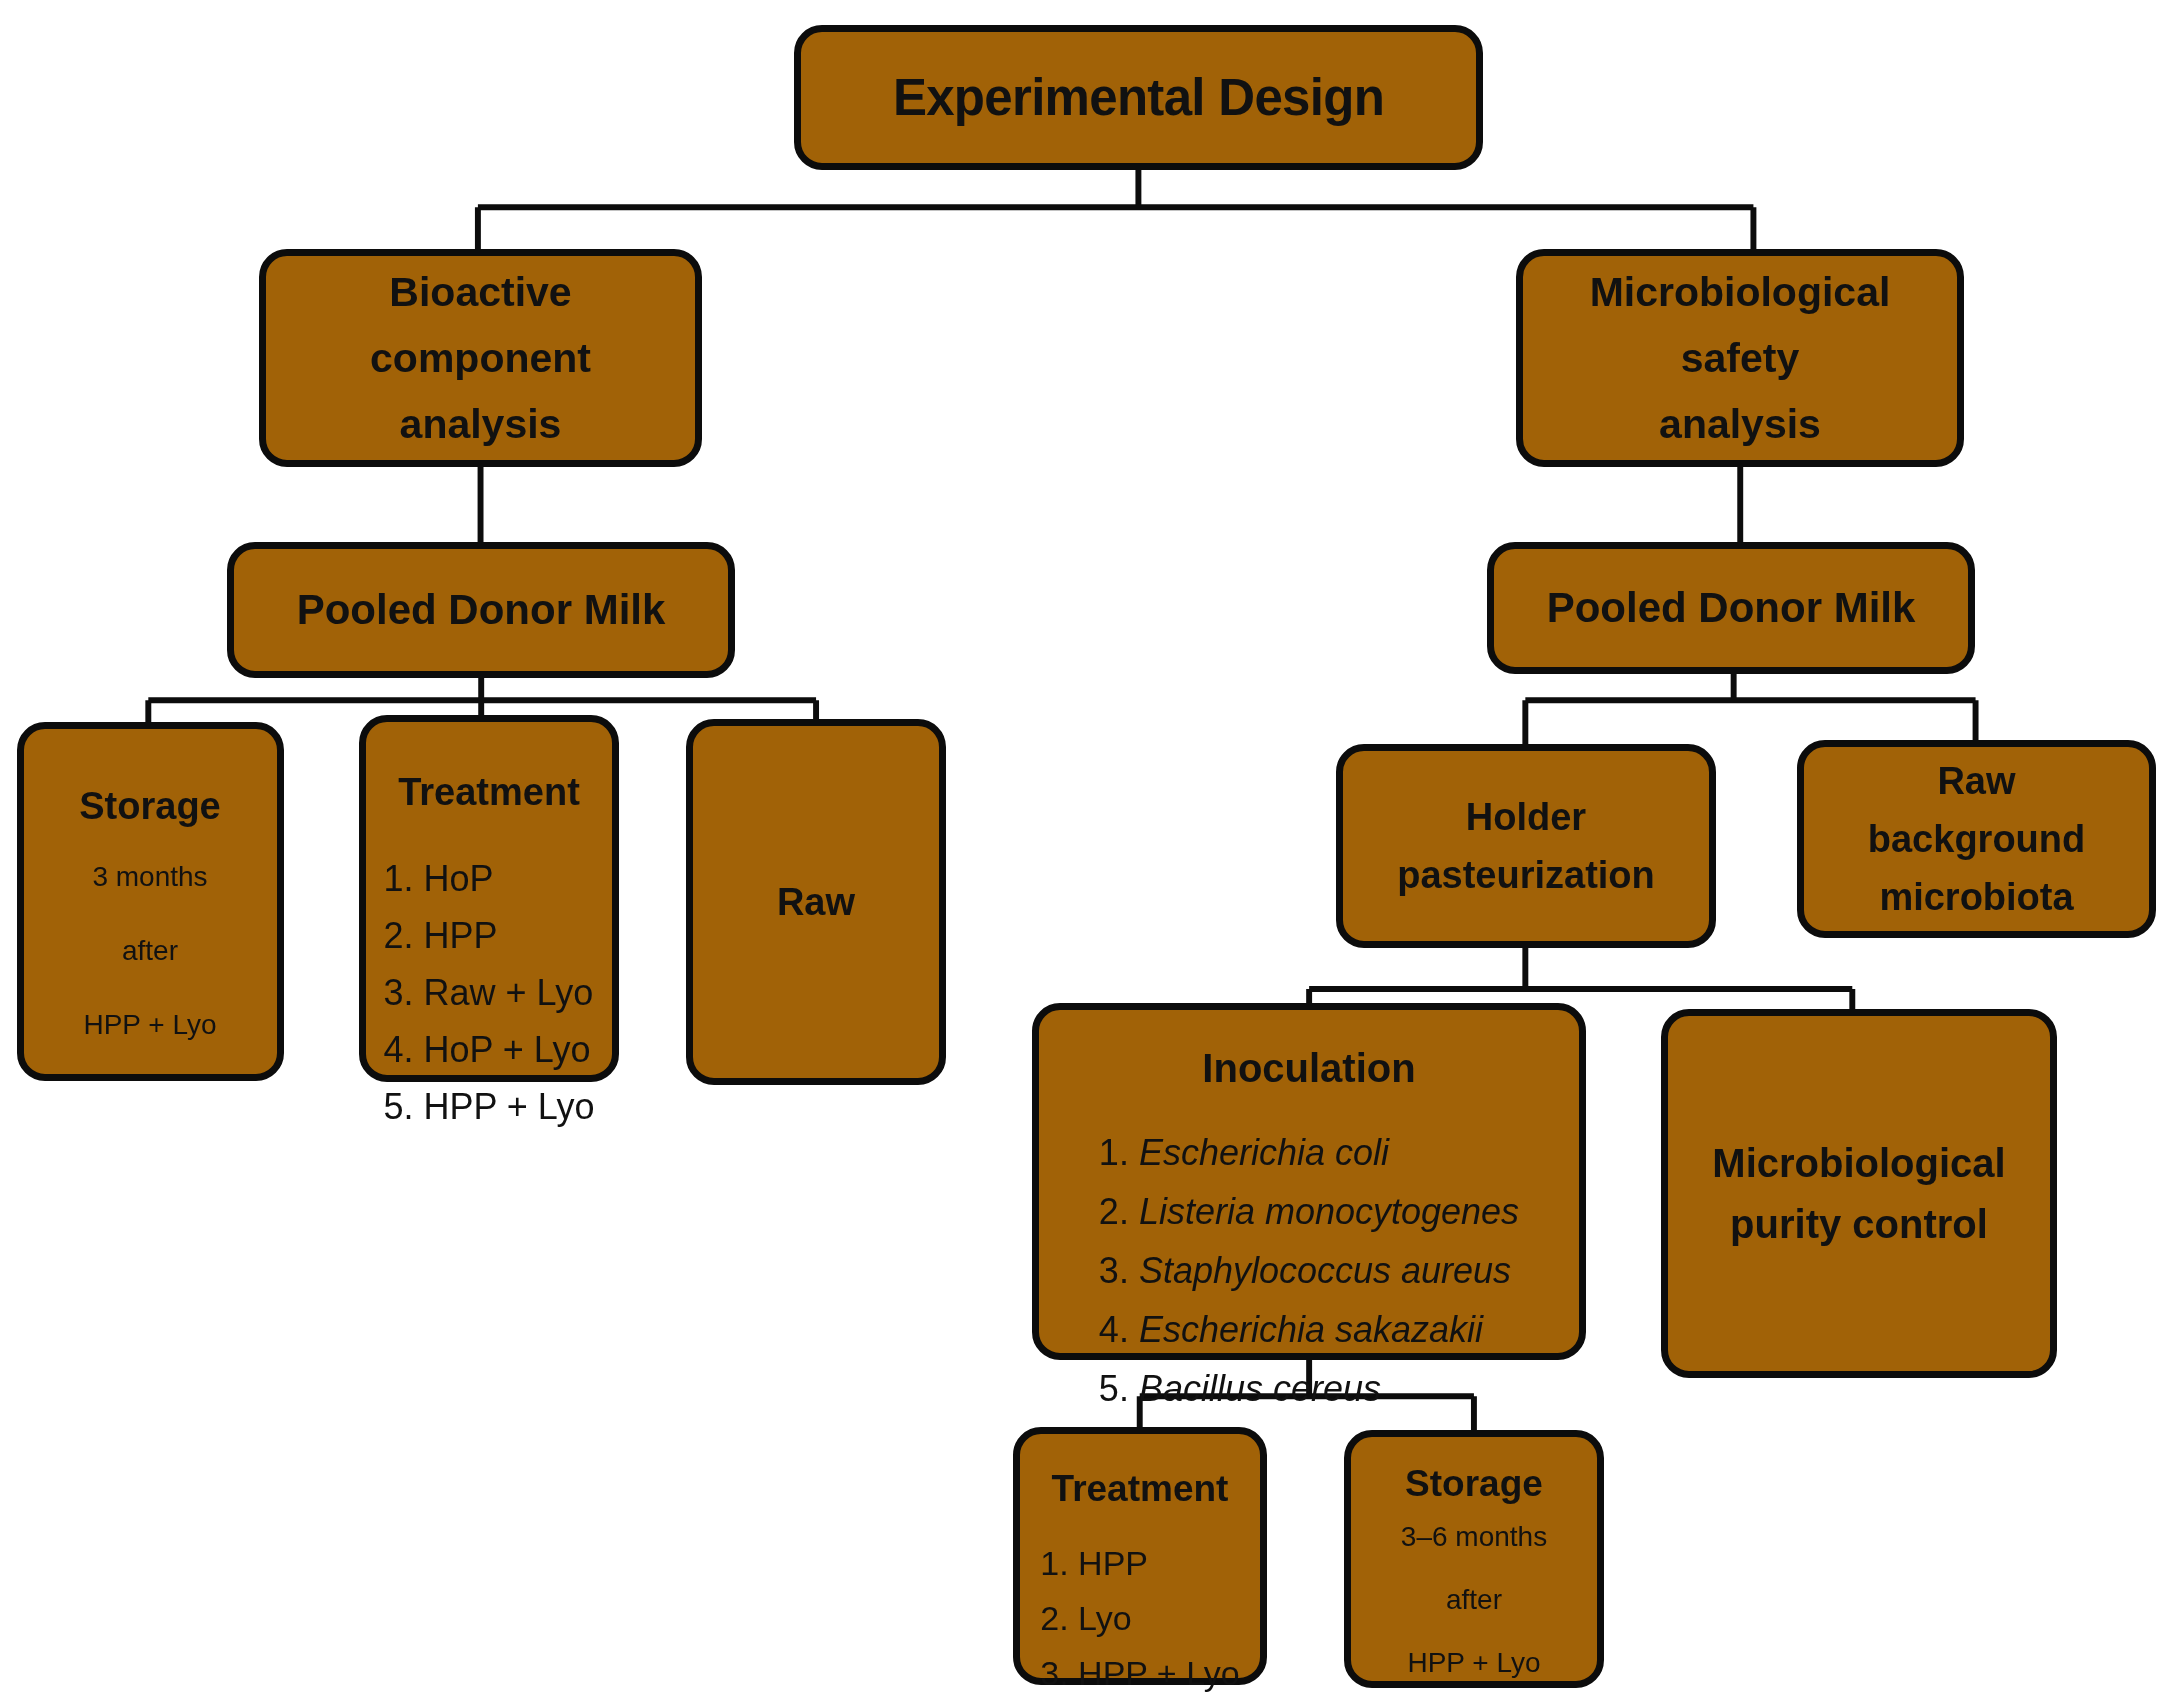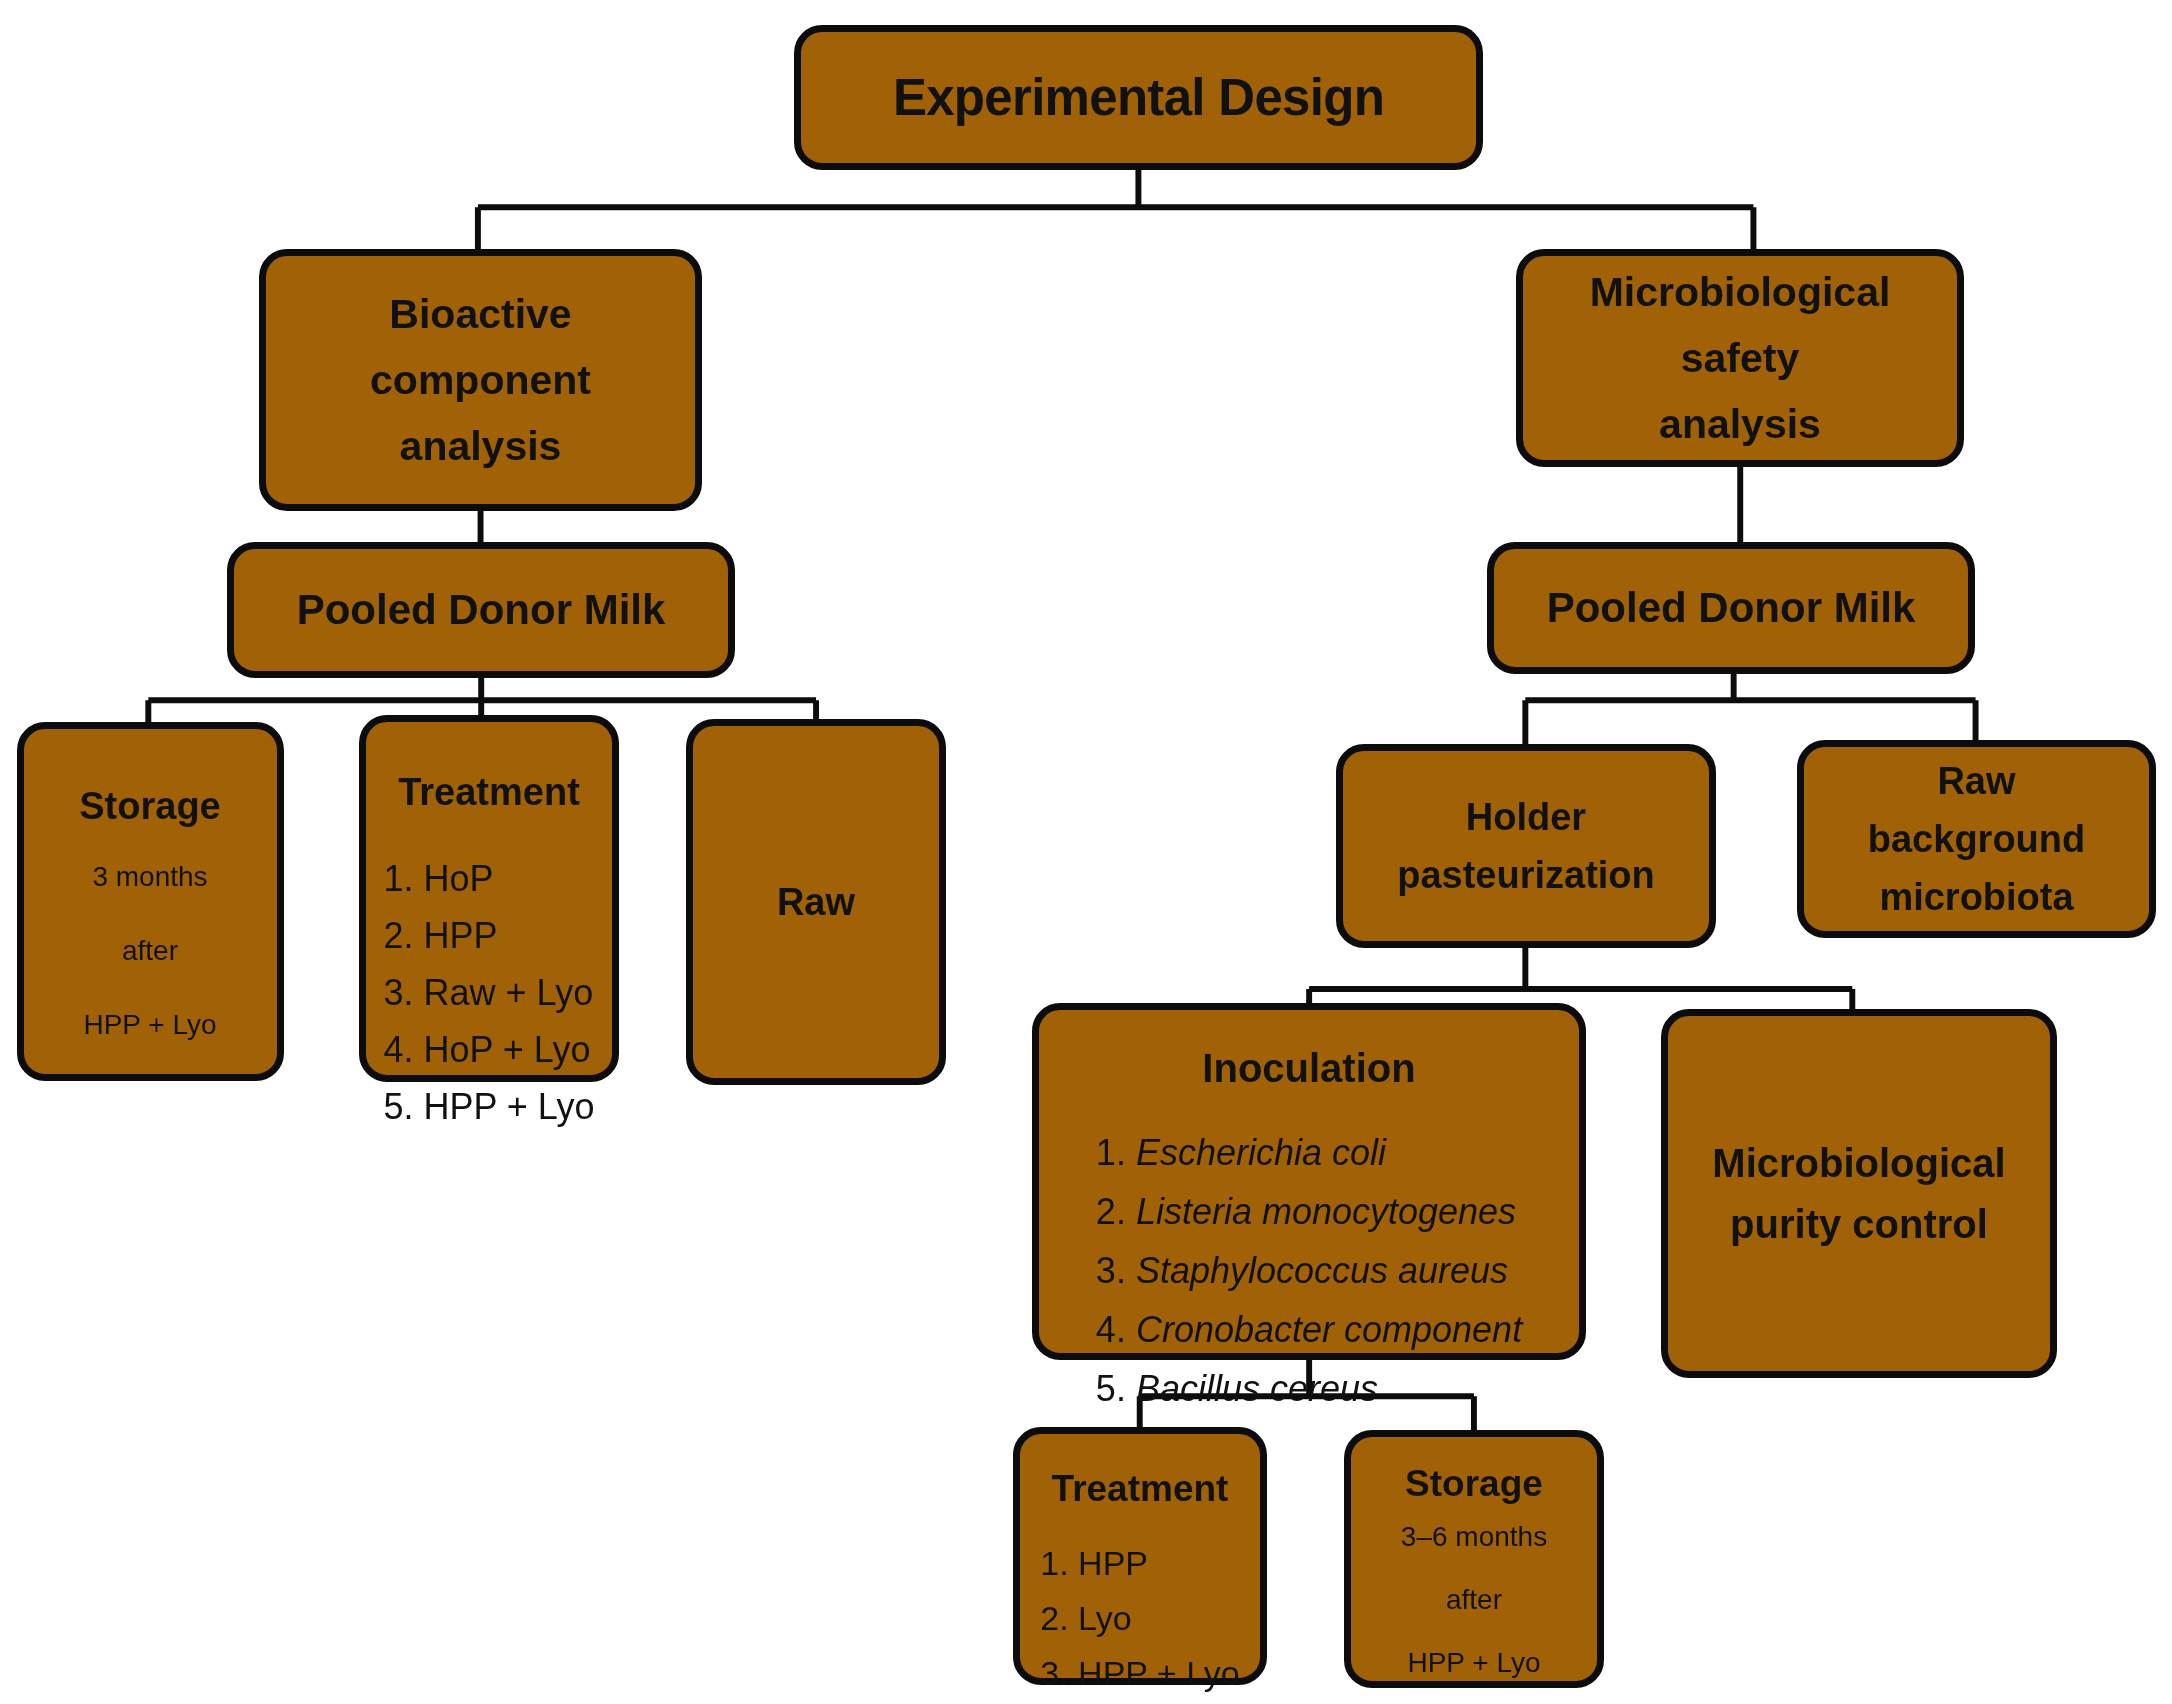--- a/index.html
+++ b/index.html
@@ -74,21 +74,21 @@
     margin: 22.4px 0 0 0;
     padding: 0;
     text-align: left;
     font-size: 36px;
     line-height: 57px;
     font-weight: 400;
   }
   .list .species { font-style: italic; }
   
   #n-ed        { left: 794px; top: 25px;   width: 689px; height: 145px; }
-  #n-bio       { left: 259px;  top: 249px;  width: 443px;  height: 262px; }
+  #n-bio       { left: 259px;  top: 249px;  width: 443px;  height: 218px; }
   #n-micro     { left: 1516px; top: 249px;  width: 448px;  height: 218px; }
   #n-pdm-l     { left: 227px;  top: 542px;  width: 508px;  height: 136px; }
   #n-pdm-r     { left: 1487px; top: 542px;  width: 488px;  height: 132px; }
   #n-stor-l    { left: 16.5px;   top: 722px; width: 267px;  height: 359px; justify-content: flex-start; padding-top: 56px; }
   #n-treat-l   { left: 359px;  top: 715px; width: 260px;  height: 367px; justify-content: flex-start; padding-top: 49px; }
   #n-raw       { left: 686px; top: 719px; width: 260px;  height: 366px; }
   #n-holder    { left: 1336px; top: 744px; width: 380px;  height: 204px; }
   #n-rawbg     { left: 1797px; top: 740px; width: 359px;  height: 198px; }
   #n-inoc      { left: 1032px; top: 1003px; width: 554px;  height: 357px; justify-content: flex-start; padding-top: 36px; }
   #n-purity    { left: 1661px; top: 1009px; width: 396px;  height: 369px; }
@@ -175,21 +175,21 @@
     <div class="big-line">background</div>
     <div class="big-line">microbiota</div>
   </div>
 
   <div class="node" id="n-inoc">
     <div class="box-title">Inoculation</div>
     <ul class="list">
       <li><span class="num">1.</span> <span class="species">Escherichia coli</span></li>
       <li><span class="num">2.</span> <span class="species">Listeria monocytogenes</span></li>
       <li><span class="num">3.</span> <span class="species">Staphylococcus aureus</span></li>
-      <li><span class="num">4.</span> <span class="species">Cronobacter component</span></li>
+      <li><span class="num">4.</span> <span class="species">Escherichia sakazakii</span></li>
       <li><span class="num">5.</span> <span class="species">Bacillus cereus</span></li>
     </ul>
   </div>
 
   <div class="node" id="n-purity">
     <div class="big-line">Microbiological</div>
     <div class="big-line">purity control</div>
   </div>
 
   <div class="node" id="n-treat-b">

